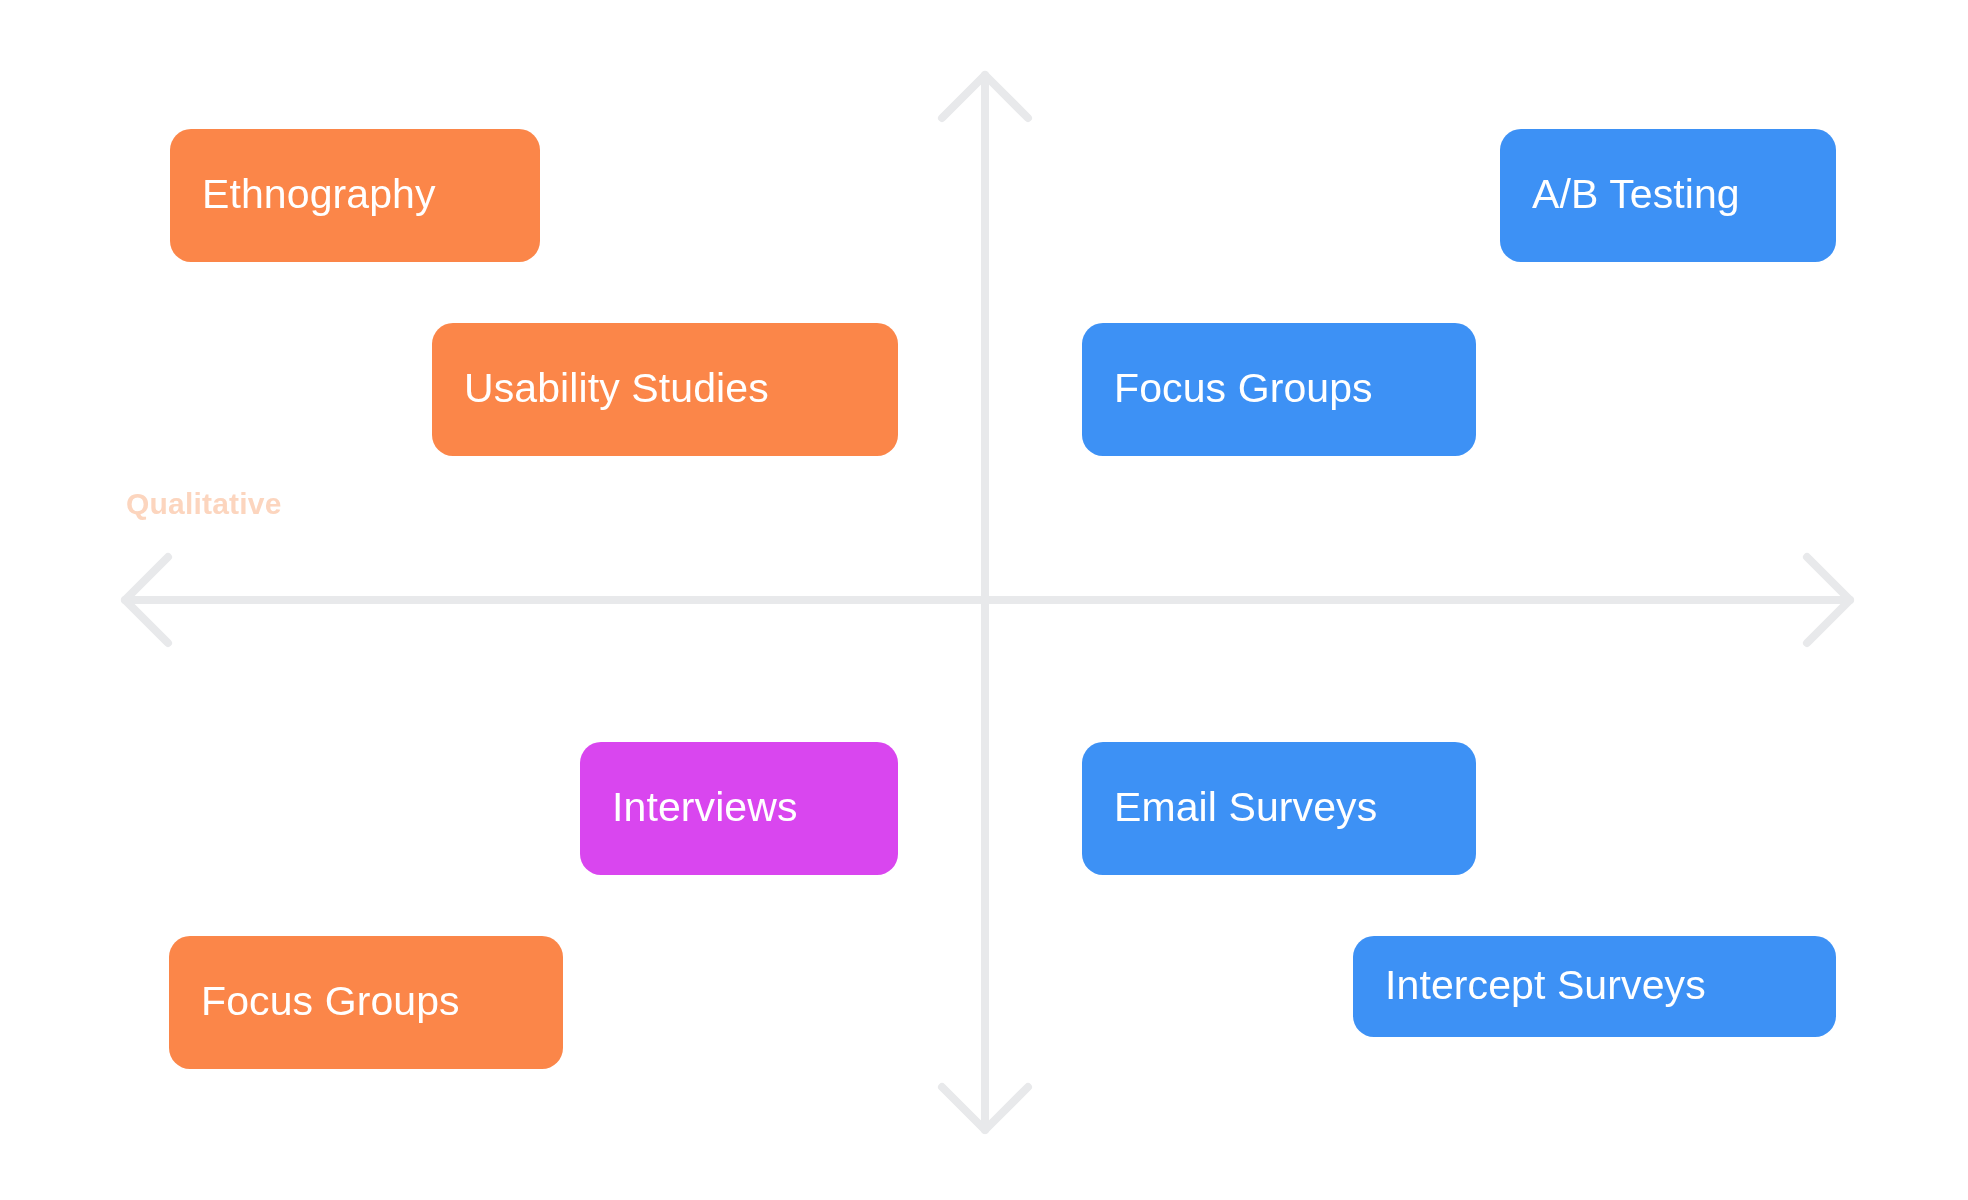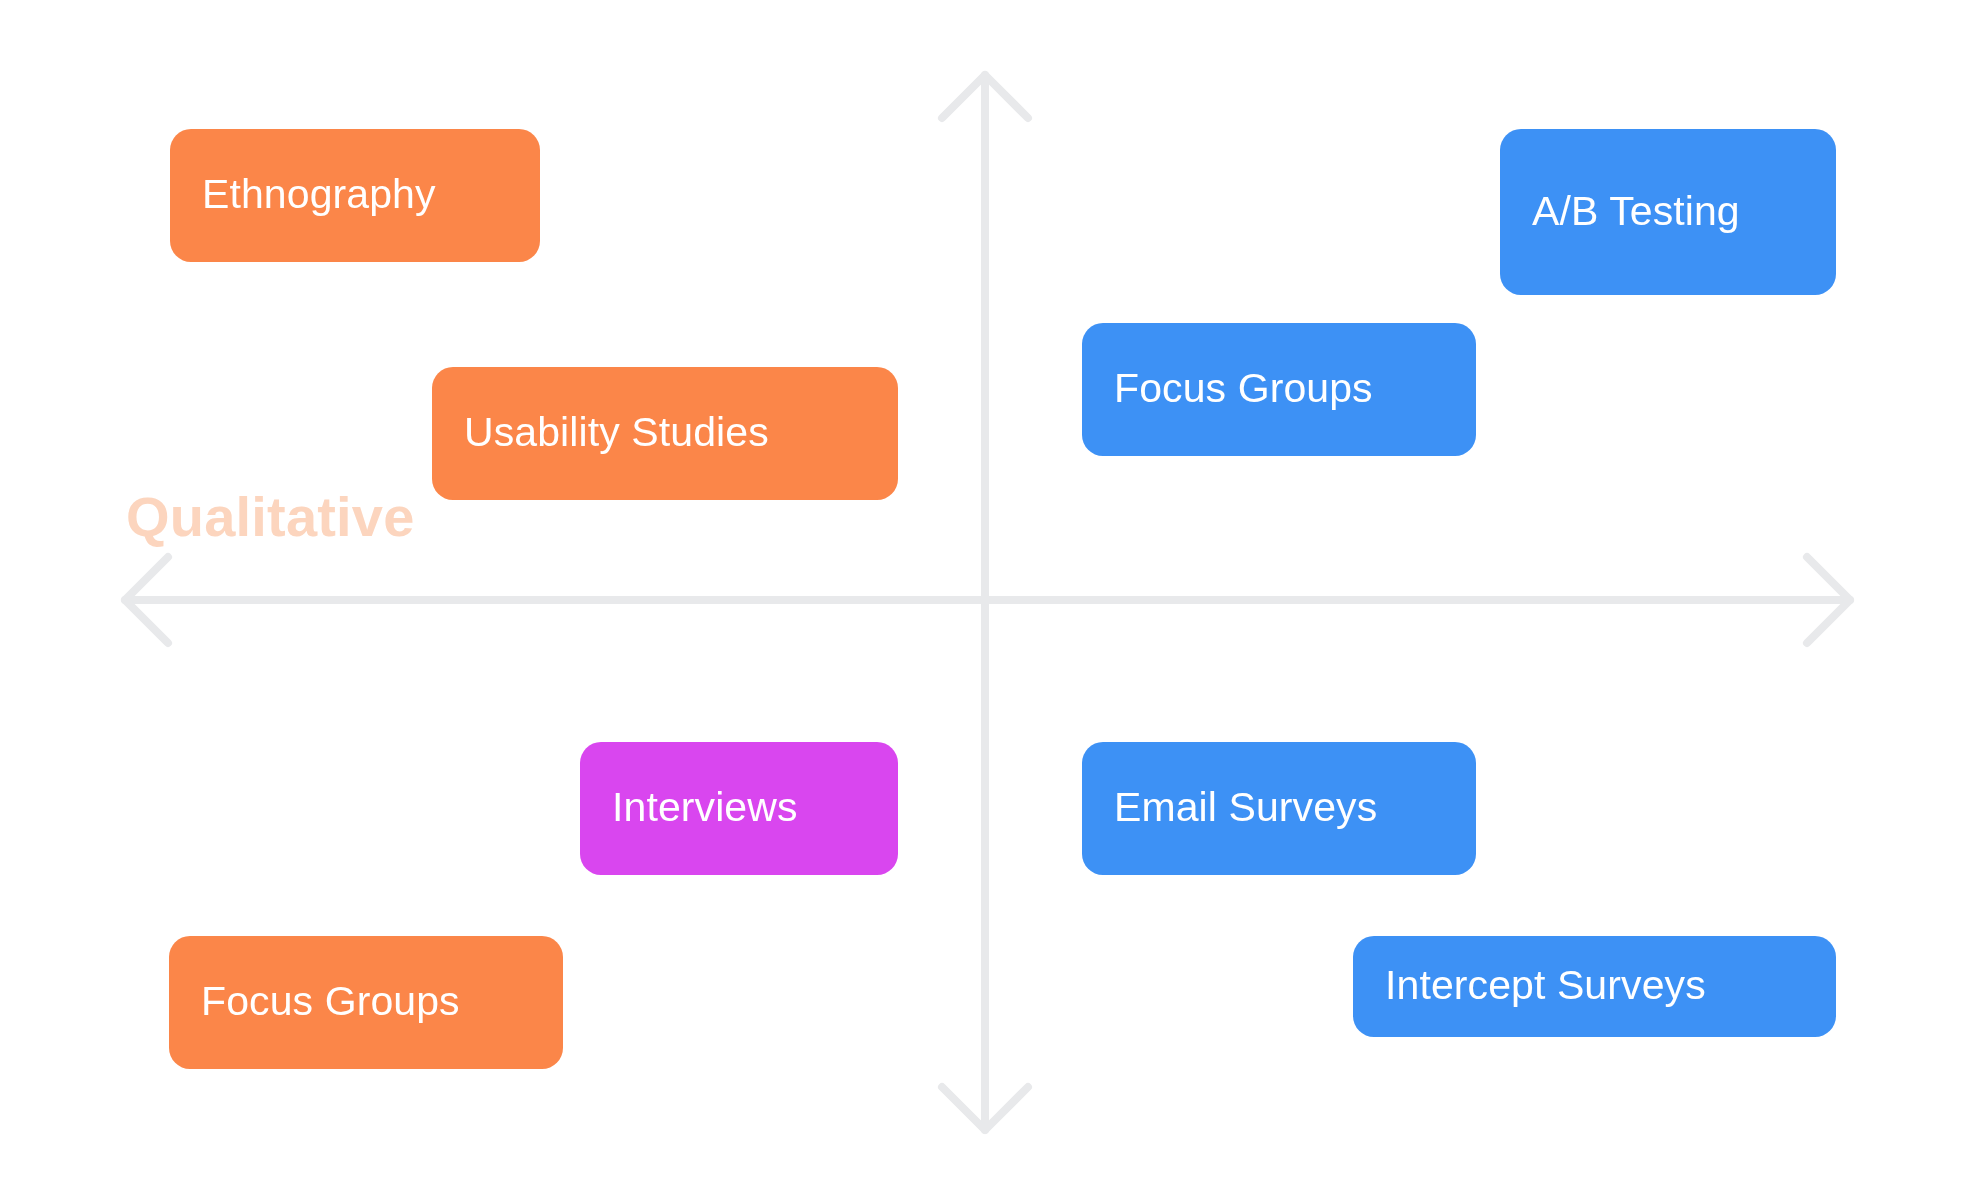--- a/index.html
+++ b/index.html
@@ -26,21 +26,21 @@
     position: absolute;
     left: 0;
     top: 0;
     width: 1968px;
     height: 1200px;
   }
 
   
   .pole-label {
     position: absolute;
-    font-size: 56px;
+    font-size: 30px;
     font-weight: bold;
     letter-spacing: 0.2px;
     white-space: nowrap;
     line-height: 1;
   }
   #pole-left {
     left: 126px;
     top: 489px;
     color: #fcd5be;
   }
@@ -95,30 +95,30 @@
       <polyline points="1807,557 1850,600 1807,643"></polyline>
     </g>
   </svg>
 
   <div class="pole-label" id="pole-left" style="color: rgb(252, 213, 190);">Qualitative</div>
 
   <div id="chips-layer">
       <div class="chip qual" style="left: 170px; top: 129px; width: 370px; height: 133px; background: rgb(251, 134, 73); color: rgb(255, 255, 255);">
         <span class="chip-label">Ethnography</span>
       </div>
-      <div class="chip qual" style="left: 432px; top: 323px; width: 466px; height: 133px; background: rgb(251, 134, 73); color: rgb(255, 255, 255); margin-top: 44px;">
+      <div class="chip qual" style="left: 432px; top: 323px; width: 466px; height: 133px; background: rgb(251, 134, 73); color: rgb(255, 255, 255);">
         <span class="chip-label">Usability Studies</span>
       </div>
       <div class="chip qual" style="left: 580px; top: 742px; width: 318px; height: 133px; background: #d946ef; color: rgb(255, 255, 255);">
         <span class="chip-label">Interviews</span>
       </div>
       <div class="chip qual" style="left: 169px; top: 936px; width: 394px; height: 133px; background: rgb(251, 134, 73); color: rgb(255, 255, 255);">
         <span class="chip-label">Focus Groups</span>
       </div>
-      <div class="chip quant" style="left: 1500px; top: 129px; width: 336px; height: 166px; background: rgb(61, 145, 245); color: rgb(255, 255, 255);">
+      <div class="chip quant" style="left: 1500px; top: 129px; width: 336px; height: 133px; background: rgb(61, 145, 245); color: rgb(255, 255, 255);">
         <span class="chip-label">A/B Testing</span>
       </div>
       <div class="chip quant" style="left: 1082px; top: 323px; width: 394px; height: 133px; background: rgb(61, 145, 245); color: rgb(255, 255, 255);">
         <span class="chip-label">Focus Groups</span>
       </div>
       <div class="chip quant" style="left: 1082px; top: 742px; width: 394px; height: 133px; background: rgb(61, 145, 245); color: rgb(255, 255, 255);">
         <span class="chip-label">Email Surveys</span>
       </div>
       <div class="chip quant" style="left: 1353px; top: 936px; width: 483px; height: 101px; background: rgb(61, 145, 245); color: rgb(255, 255, 255);">
         <span class="chip-label">Intercept Surveys</span>

